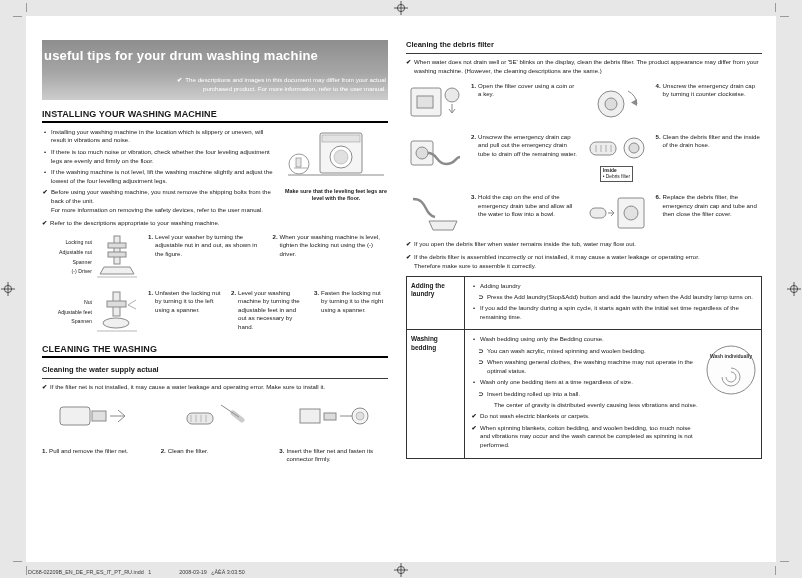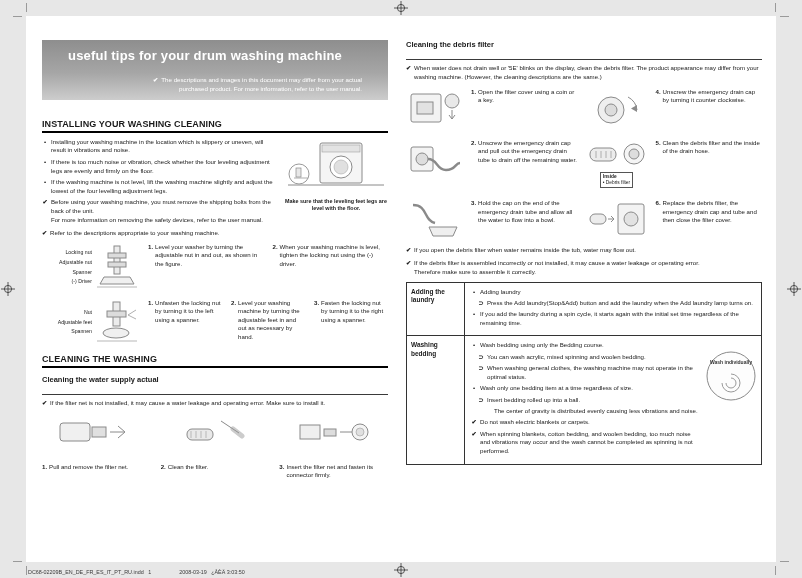--- a/index.html
+++ b/index.html
@@ -3,27 +3,27 @@
 <meta charset="utf-8">
 <style>
   *{box-sizing:border-box;margin:0;padding:0}
   body{background:#cfcfcf;font-family:"Liberation Sans",sans-serif;color:#1a1a1a}
   .sheet{position:relative;width:802px;height:578px;background:#e7e7e7;overflow:hidden}
   .page{position:absolute;left:26px;top:16px;width:750px;height:546px;background:#fff;padding:24px 14px 12px 16px}
   .cols{display:flex;gap:18px;height:100%}
   .col-l{width:346px;flex:none}
   .col-r{flex:1;min-width:0}
 
-  .banner{background:linear-gradient(180deg,#8e8e8e 0%,#a6a6a6 55%,#cdcdcd 100%);padding:8px 26px 6px;margin-bottom:19px}
+  .banner{background:linear-gradient(180deg,#8e8e8e 0%,#a6a6a6 55%,#cdcdcd 100%);padding:8px 2px 6px;margin-bottom:9px}
   .banner h1{color:#fff;font-size:13px;font-weight:bold;letter-spacing:.2px}
   .banner-note{display:flex;justify-content:flex-end;gap:3px;margin-top:12px;color:#fff;font-size:6.2px;line-height:1.5;text-align:right}
   .banner-note .mk{font-weight:bold}
 
   .h2{font-size:9px;font-weight:bold;border-bottom:2.5px solid #000;padding-bottom:2px;margin:9px 0 5px;letter-spacing:.1px}
-  .h3{font-size:7.5px;font-weight:bold;border-bottom:1px solid #3a3a3a;padding-bottom:10px;margin:7px 0 4px}
+  .h3{font-size:7.5px;font-weight:bold;border-bottom:1px solid #3a3a3a;padding-bottom:4px;margin:7px 0 4px}
   .col-r .h3:first-child{margin-top:0}
 
   .note{display:flex;gap:3px;font-size:6.1px;line-height:1.45;margin:2px 0 4px}
   .mk{font-weight:bold;flex:none}
   .txt{white-space:pre-line;min-width:0}
 
   .li{display:flex;gap:3px;font-size:6.1px;line-height:1.45;margin-bottom:2.5px}
   .li .mk{width:6px;text-align:center}
 
   .step{display:flex;gap:2px;font-size:6.1px;line-height:1.4}
@@ -104,21 +104,21 @@
 
         <div class="banner">
           <h1>useful tips for your drum washing machine</h1>
           <div class="banner-note">
             <span class="mk">✔</span>
             <span class="txt">The descriptions and images in this document may differ from your actual
 purchased product. For more information, refer to the user manual.</span>
           </div>
         </div>
 
-        <div class="h2">INSTALLING YOUR WASHING CLEANING</div>
+        <div class="h2">INSTALLING YOUR WASHING MACHINE</div>
         <div class="inst-row">
           <div class="list">
             <div class="li">
                 <span class="mk">•</span>
                 <span class="txt">Installing your washing machine in the location which is slippery or uneven, will result in vibrations and noise.</span>
               </div>
             <div class="li">
                 <span class="mk">•</span>
                 <span class="txt">If there is too much noise or vibration, check whether the four leveling adjustment legs are evenly and firmly on the floor.</span>
               </div>

